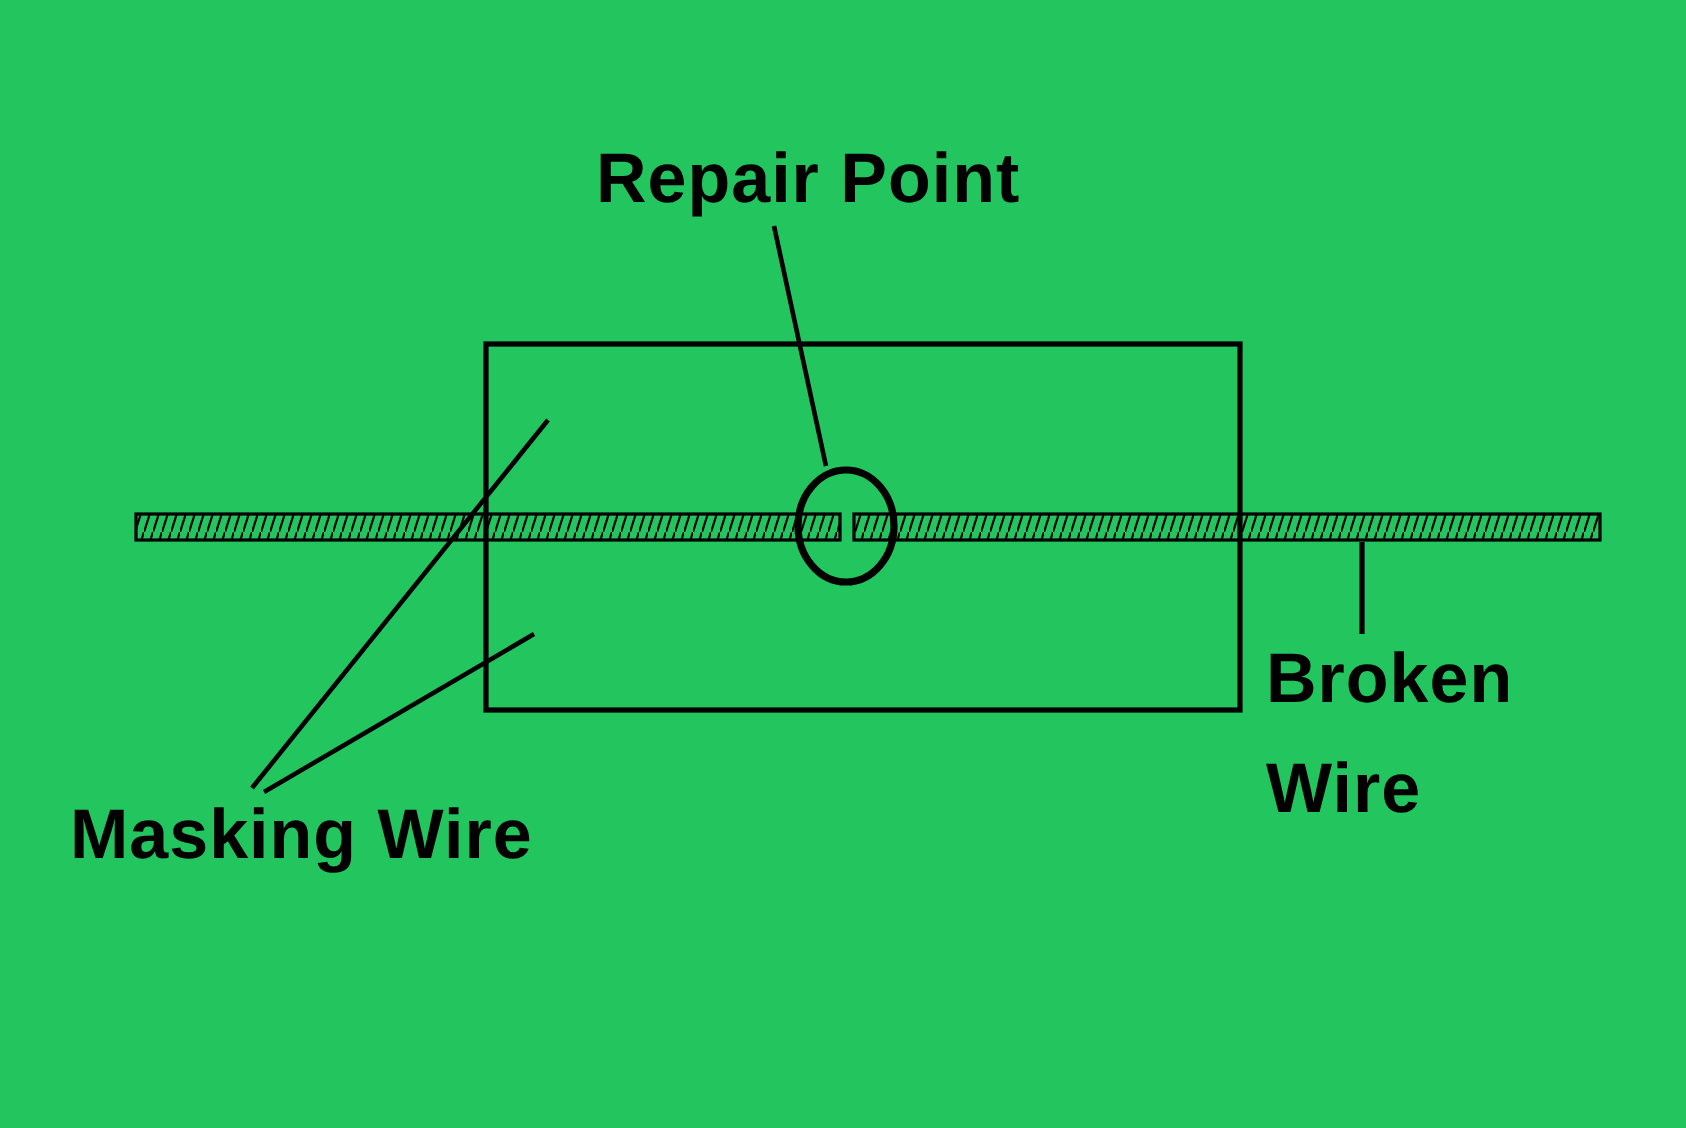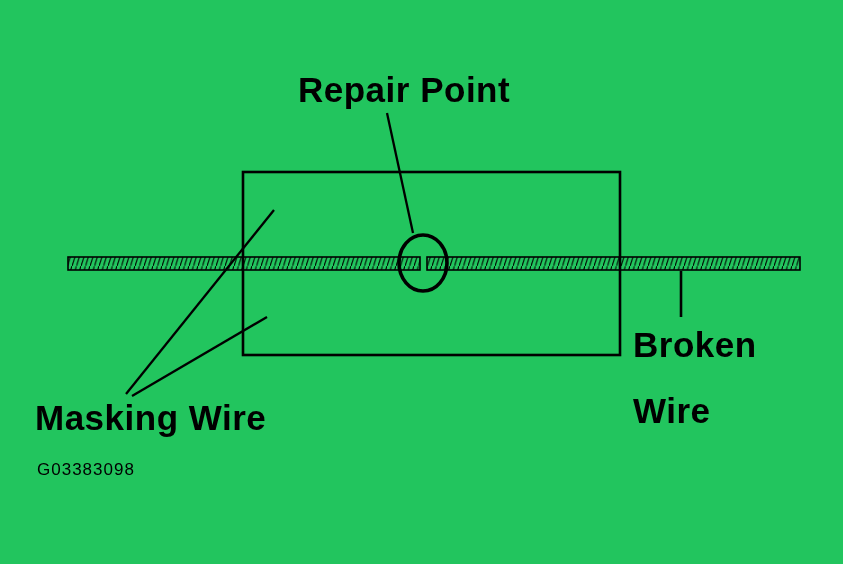--- a/index.html
+++ b/index.html
@@ -30,21 +30,21 @@
     white-space: pre-line;
   }
   .label-repair {
     left: 298px;
     top: 70px;
   }
   .label-broken {
     left: 633px;
     top: 312px;
     width: 155px;
-    line-height: 66px;
+    line-height: 55px;
   }
   .label-masking {
     left: 35px;
     top: 398px;
   }
   .figure-id {
     position: absolute;
     left: 37px;
     top: 460px;
     font-size: 17px;
@@ -77,15 +77,14 @@
     <line x1="126" y1="394" x2="274" y2="210" stroke="#000000" stroke-width="2.3"></line>
     <line x1="132" y1="396" x2="267" y2="317" stroke="#000000" stroke-width="2.3"></line>
   </svg>
 
   <div class="label label-repair">Repair Point</div>
 
   <div class="label label-broken">Broken Wire</div>
 
   <div class="label label-masking">Masking Wire</div>
 
-  <div class="figure-id">G03383098</div>
 
 </div>
 
 </body></html>

